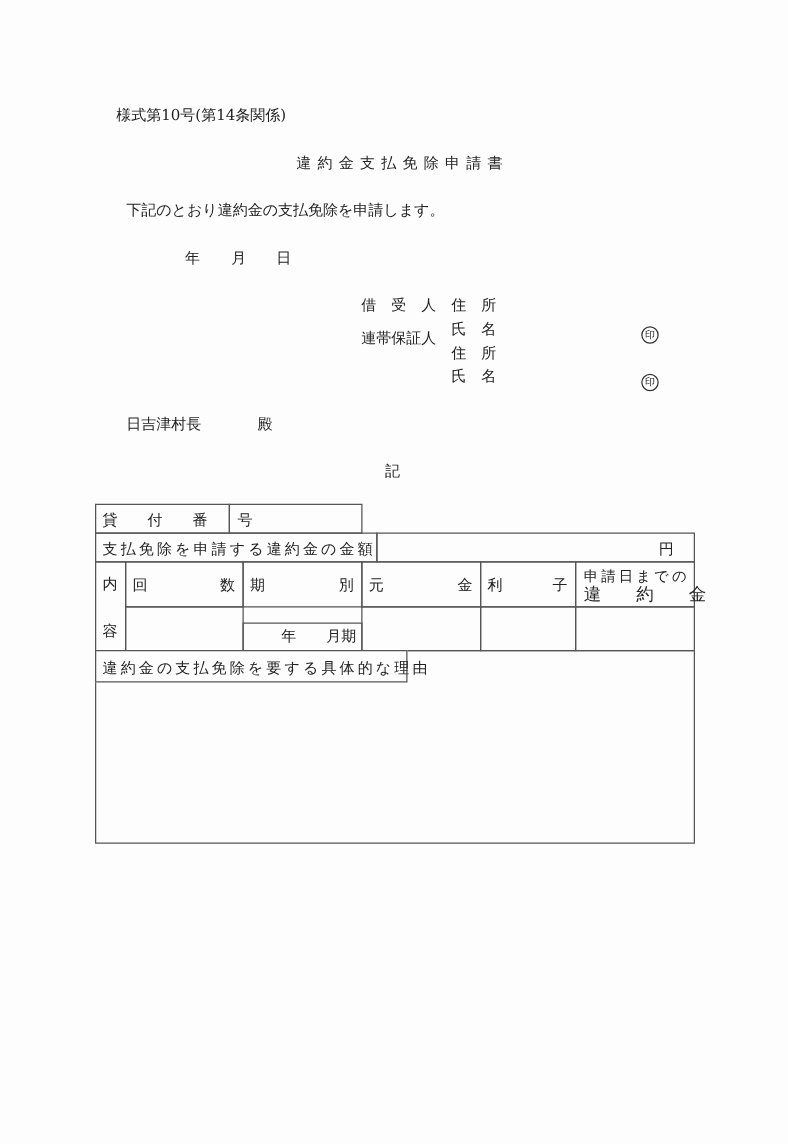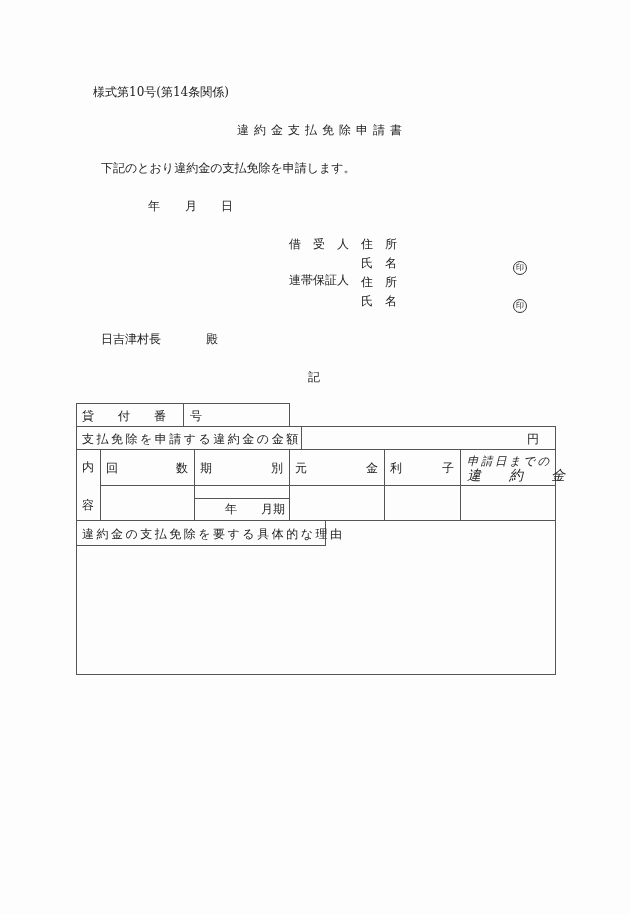--- a/index.html
+++ b/index.html
@@ -29,21 +29,21 @@
 
 <div class="abs t12" style="left:148px;top:198px;">年</div>
 <div class="abs t12" style="left:185px;top:198px;">月</div>
 <div class="abs t12" style="left:221px;top:198px;">日</div>
 
 <div class="abs t12" style="left:289px;top:236px;">借　受　人</div>
 <div class="abs t12" style="left:361px;top:236px;">住　所</div>
 <div class="abs t12" style="left:361px;top:255px;">氏　名</div>
 <div class="abs" style="left:513px;top:255px;"><span class="seal">印</span></div>
 
-<div class="abs t12" style="left:289px;top:272px;">連帯保証人</div>
+<div class="abs t12" style="left:289px;top:262px;">連帯保証人</div>
 <div class="abs t12" style="left:361px;top:274px;">住　所</div>
 <div class="abs t12" style="left:361px;top:293px;">氏　名</div>
 <div class="abs" style="left:513px;top:293px;"><span class="seal">印</span></div>
 
 <div class="abs t12" style="left:101px;top:331px;">日吉津村長</div>
 <div class="abs t12" style="left:206px;top:331px;">殿</div>
 
 <div class="abs t12" style="left:308px;top:369px;">記</div>
 
 <div>
@@ -74,21 +74,21 @@
     <span class="lbl" style="right:6px;top:10px;">別</span>
   </div>
   <div class="cell" style="left:289px;top:449px;width:96px;height:37px;">
     <span class="lbl" style="left:5px;top:10px;">元</span>
     <span class="lbl" style="right:6px;top:10px;">金</span>
   </div>
   <div class="cell" style="left:384px;top:449px;width:77px;height:37px;">
     <span class="lbl" style="left:5px;top:10px;">利</span>
     <span class="lbl" style="right:6px;top:10px;">子</span>
   </div>
-  <div class="cell" style="left:460px;top:449px;width:96px;height:37px;font-style:italic;">
+  <div class="cell" style="left:460px;top:449px;width:96px;height:37px;">
     <span class="lbl" style="left:6px;top:4px;font-size:11.5px;letter-spacing:2.5px;">申請日までの</span>
     <span class="lbl" style="left:6px;top:17px;font-size:14px;">違　　約　　金</span>
   </div>
 
   <div class="cell" style="left:100px;top:485px;width:95px;height:36px;"></div>
   <div class="cell" style="left:194px;top:498px;width:96px;height:36px;">
     <span class="lbl" style="left:30px;top:2px;">年　　月期</span>
   </div>
   <div class="cell" style="left:289px;top:485px;width:96px;height:36px;"></div>
   <div class="cell" style="left:384px;top:485px;width:77px;height:36px;"></div>

